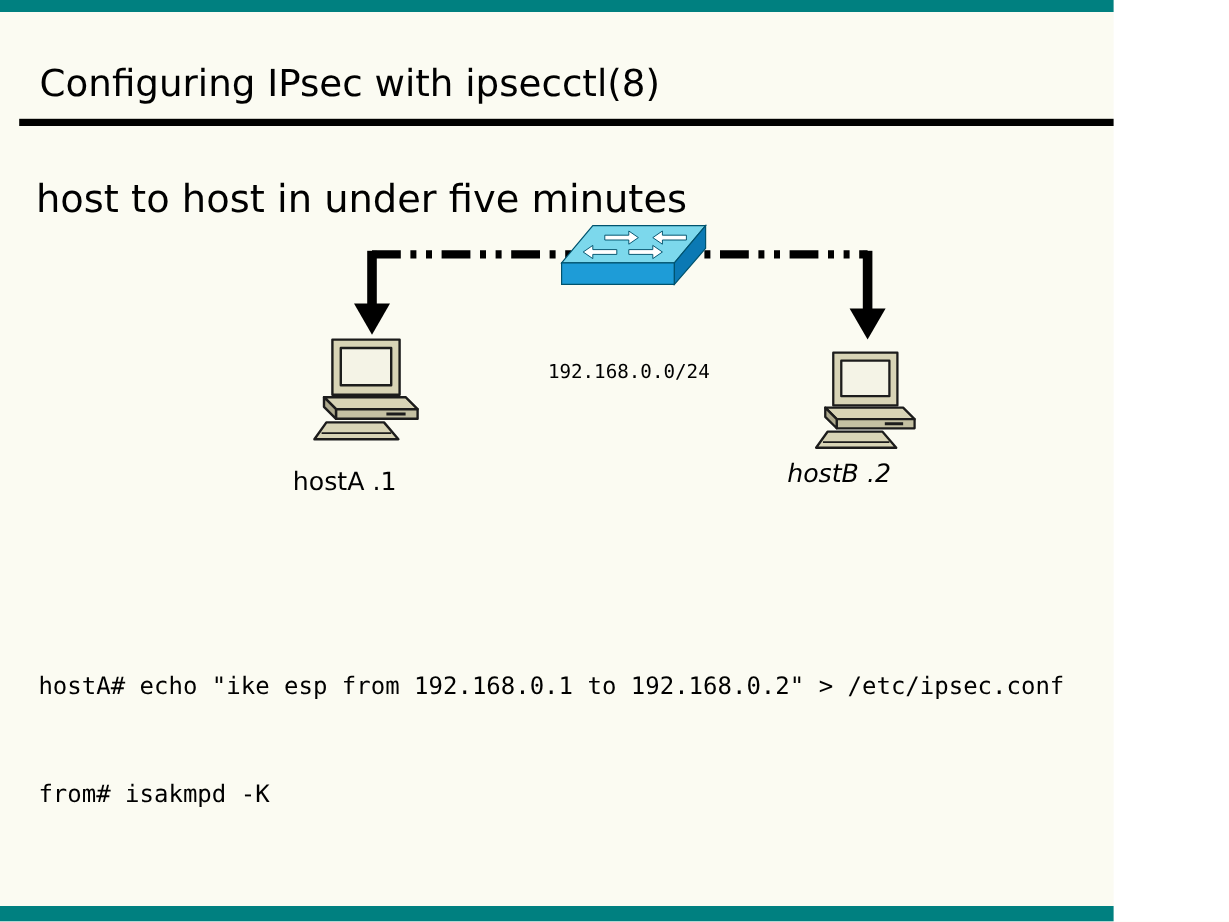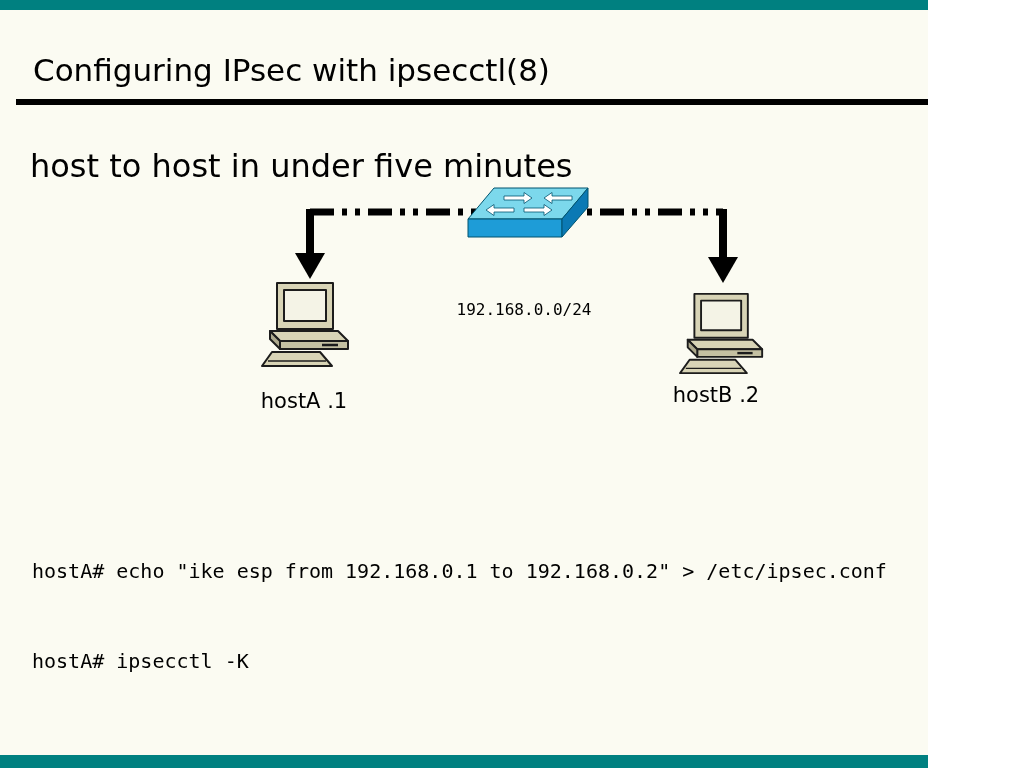--- a/index.html
+++ b/index.html
@@ -35,25 +35,25 @@
   .computer.a { left:260px; top:281px; }
   .computer.b { left:676px; top:292px; }
 
   .netlabel {
     position:absolute; left:424px; top:300px; width:200px;
     text-align:center;
     font-family:"DejaVu Sans Mono", monospace;
     font-size:16px; white-space:nowrap;
   }
   .hostlabel {
-    position:absolute; width:120px; text-align:center;
+    position:absolute; width:120px; 
     font-size:21px; white-space:nowrap;
   }
   .hostlabel.a { left:244px; top:389px; }
-  .hostlabel.b { left:656px; top:383px; }
+  .hostlabel.b { left:656px; top:383px;font-style:italic; }
 
   .code {
     position:absolute; left:32px; top:436px;
     font-family:"DejaVu Sans Mono", monospace;
     font-size:20px; line-height:30px;
     white-space:pre;
   }
 </style>
 </head>
 <body>
@@ -119,20 +119,20 @@
     </svg>
 
     <div class="netlabel">192.168.0.0/24</div>
     <div class="hostlabel a">hostA .1</div>
     <div class="hostlabel b">hostB .2</div>
   </div>
 
   <div class="code">
     <div class="block">
       <div class="line">hostA# echo "ike esp from 192.168.0.1 to 192.168.0.2" &gt; /etc/ipsec.conf</div>
-      <div class="line">hostA# ipsecctl -K</div>
+      <div class="line">from# isakmpd -K</div>
       
     </div>
     
   </div>
 
   <div class="bar bottom"></div>
 </div>
 
 </body></html>

